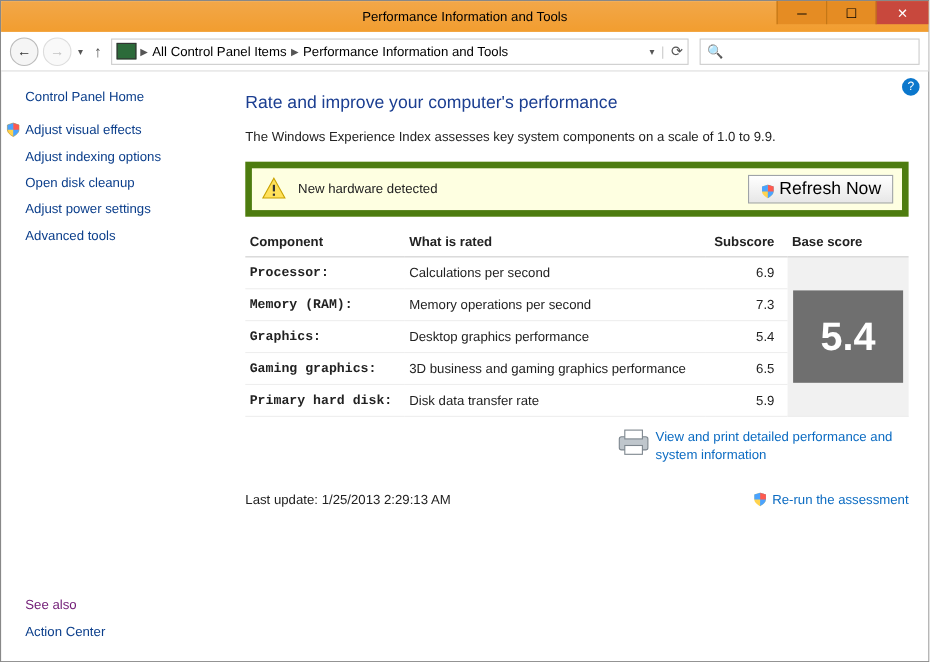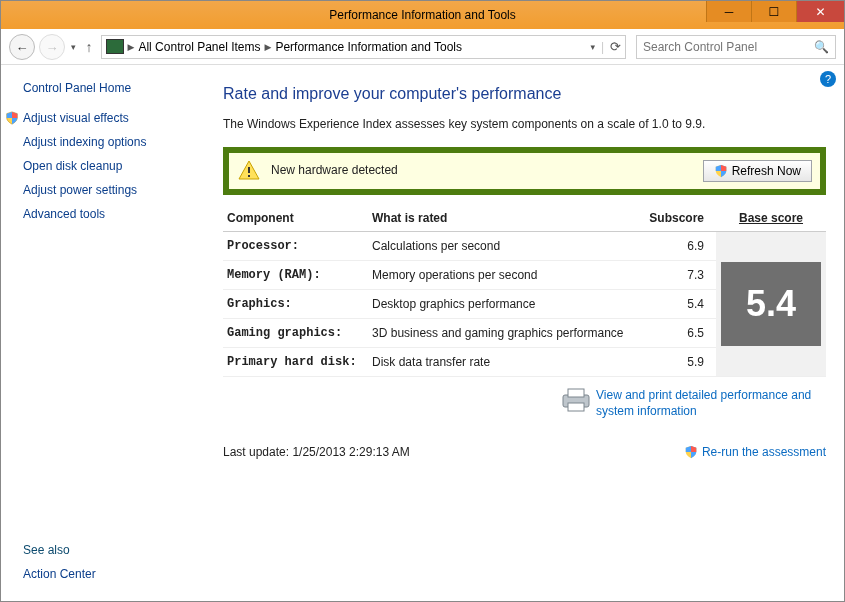--- a/index.html
+++ b/index.html
@@ -24,32 +24,32 @@
   .searchwrap { width:200px; height:24px; border:1px solid #ccc; display:flex; align-items:center; padding:0 6px; margin-left:6px;}
   .searchwrap input { border:none; outline:none; flex:1; font-size:12px; color:#888;}
   .searchico { color:#555; font-size:12px;}
   .content { display:flex; height: calc(602px - 28px - 36px - 2px); position:relative;}
   .helpico { position:absolute; right:8px; top:6px; width:16px; height:16px; border-radius:50%; background:#0b77cc; color:#fff; font-size:11px; display:flex; align-items:center; justify-content:center;}
   .sidebar { width:210px; padding:16px 10px 10px 22px; display:flex; flex-direction:column; font-size:12px;}
   .sidebar .home { color:#0b3e8b; margin-bottom:16px; }
   .sidelink { color:#0b3e8b; margin-bottom:10px; display:flex; align-items:center; gap:4px;}
   .shield { width:14px; height:14px; display:inline-block;}
   .sidebar .spacer { flex:1;}
-  .seealso { color:#0c4a6e; font-size:12px; margin-bottom:10px;}
+  .seealso { color:#701a75; font-size:12px; margin-bottom:10px;}
   .main { flex:1; padding:20px 18px 10px 12px; font-size:12px; color:#222;}
   .heading { color:#1b3e91; font-size:16px; margin-bottom:14px;}
   .desc { font-size:12px; margin-bottom:16px;}
   .alert { background:#feffe1; border:6px solid #4d7c0f; display:flex; align-items:center; padding:6px 8px; gap:10px; margin-bottom:10px;}
   .warnicon { width:24px; height:24px;}
   .alerttext div { font-size:12px; line-height:1.3;}
-  .refreshbtn { margin-left:auto; border:1px solid #9fa3a8; background:linear-gradient(#fff,#e7e7e7); padding:3px 10px; font-size:12px; display:flex; align-items:flex-end; gap:4px; cursor:pointer;}
+  .refreshbtn { margin-left:auto; border:1px solid #9fa3a8; background:linear-gradient(#fff,#e7e7e7); padding:3px 10px; font-size:16px; display:flex; align-items:flex-end; gap:4px; cursor:pointer;}
   table.perf { width:100%; border-collapse:collapse; font-size:12px;}
   table.perf th { text-align:left; font-weight:600; border-bottom:1px solid #ccc; padding:6px 4px;}
   table.perf th.sub, table.perf td.sub { text-align:right; padding-right:12px;}
-  table.perf th.base { text-align:center; width:110px;text-decoration:underline;}
+  table.perf th.base { text-align:left; width:110px;}
   table.perf td { padding:7px 4px; vertical-align:middle;}
   table.perf tbody tr { border-bottom:1px solid #eee;}
   .compname { font-weight:600;font-family:Liberation Mono, monospace;}
   .basebox { background:#6f6f6f; color:#fff; font-size:36px; font-weight:700; width:100px; height:84px; display:flex; align-items:center; justify-content:center; margin:auto;}
   .basetd { background:#f1f1f1; vertical-align:middle !important;}
   .viewlink { display:flex; align-items:flex-start; gap:3px; margin-top:10px; justify-content:flex-end;}
   .printerico { width:34px; height:26px;}
   .linkblue { color:#0b6bc2; font-size:12px; max-width:230px; line-height:1.35;}
   .footerrow { display:flex; align-items:center; margin-top:26px; font-size:12px;}
   .rerun { margin-left:auto; color:#0b6bc2; display:flex; align-items:center; gap:4px;}
@@ -84,21 +84,20 @@
       <span>All Control Panel Items</span>
       <span class="bcsep">▶</span>
       <span>Performance Information and Tools</span>
       <div class="bcend">
         <span style="font-size:9px;">▾</span>
         <span style="color:#ccc;">|</span>
         <span class="refreshico">⟳</span>
       </div>
     </div>
     <div class="searchwrap">
-      <input type="text" placeholder="Search Control Panel" style="">
       <span class="searchico">🔍</span>
     </div>
   </div>
 
   <div class="content">
     <div class="helpico">?</div>
 
     <div class="sidebar">
       <div class="home">Control Panel Home</div>
       <div class="sidelink" style="margin-left:-18px;">

